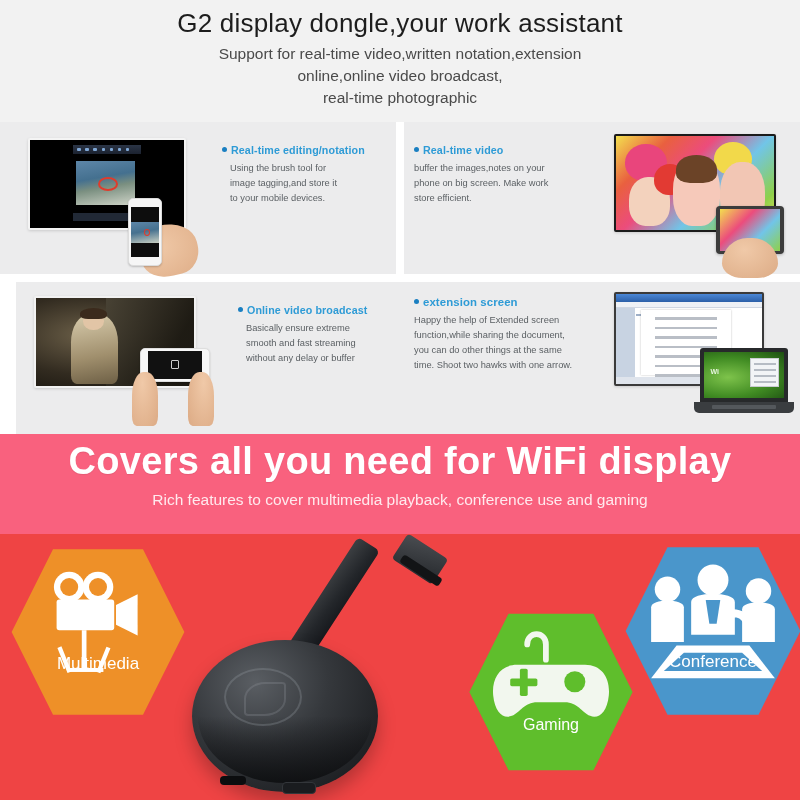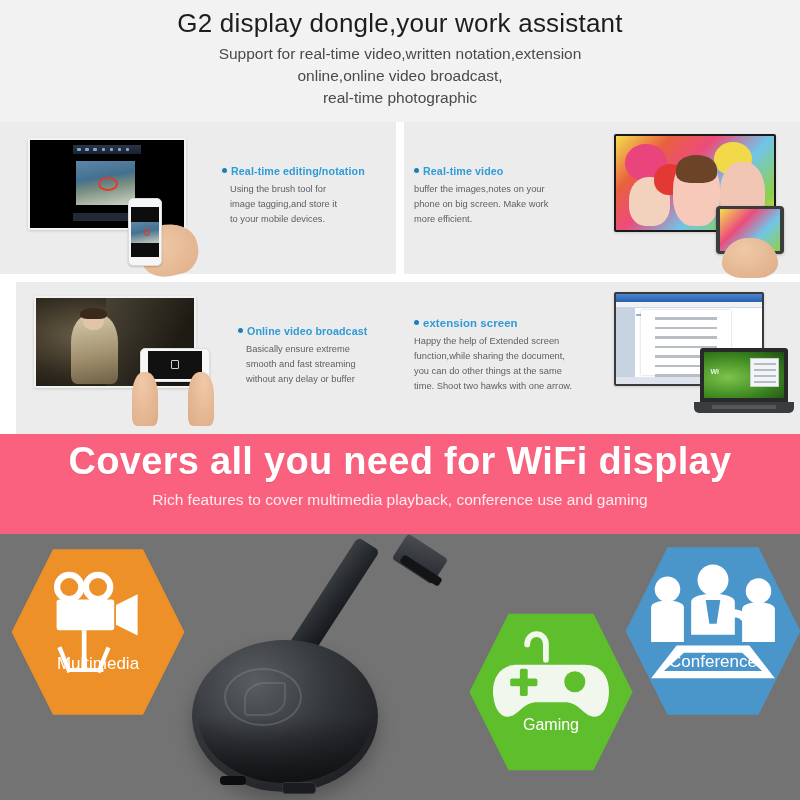--- a/index.html
+++ b/index.html
@@ -27,21 +27,21 @@
   .q2 { left: 404px; top: 0; }
   .q3 { left: 16px;   top: 160px; }
   .q4 { left: 404px; top: 160px; }
 
   .qtext { position: absolute; top: 22px; width: 168px; }
   .q1 .qtext, .q3 .qtext { left: 222px; }
   .q2 .qtext, .q4 .qtext { left: 10px; width: 186px; }
   .q4 .qtext { top: 14px; }
 
   .qhead { font-size: 10.7px; font-weight: bold; color: #2e9bd6;
-           letter-spacing: .1px; margin-bottom: 5px; white-space: nowrap; margin-top: 21px; }
+           letter-spacing: .1px; margin-bottom: 5px; white-space: nowrap; }
   .q4 .qhead { font-size: 11.4px; }
   .dot { display: inline-block; width: 5px; height: 5px; border-radius: 50%;
          background: #1a7fc1; vertical-align: 2px; margin-right: 4px; }
   .qbody { font-size: 9.3px; color: #5a5f63; line-height: 1.62; }
   .q1 .qbody, .q3 .qbody { padding-left: 8px; }
 
   
   .media { position: absolute; }
   .q1 .media { left: 10px; top: 6px; width: 205px; height: 145px; }
   .q2 .media { left: 200px; top: 4px; width: 196px; height: 148px; }
@@ -163,21 +163,21 @@
 
   
   .banner { position:absolute; left:0; top:434px; width:800px; height:100px;
             background:#f9617e; text-align:center; }
   .banner h2 { font-size: 38px; font-weight: bold; color:#fff; padding-top:6px;
                letter-spacing:.3px; text-shadow: 0 1px 1px rgba(0,0,0,.08); }
   .banner p { font-size: 15.5px; color:#ffeaee; padding-top:8px; }
 
   
   .hexes { position:absolute; left:0; top:534px; width:800px; height:266px;
-           background:#737373; }
+           background:#ef4444; }
   .hex { position:absolute; }
   .hex svg { display:block; }
   .hexlabel { position:absolute; width:100%; text-align:center; color:#fff;
               font-size:17px; }
 
   .hex-multimedia { left:8px; top:8px; width:180px; height:180px; }
   .hex-multimedia .hexlabel { top:112px; }
   .hex-gaming { left:466px; top:70px; width:170px; height:176px; }
   .hex-gaming .hexlabel { top:112px; font-size:16px; }
   .hex-conference { left:622px; top:6px; width:182px; height:182px; }
@@ -264,21 +264,21 @@
     </div>
 
     <div class="quad q2">
       <div class="qtext">
         <div class="qhead">
           <span class="dot"></span><span>Real-time video</span>
         </div>
         <div class="qbody">
           <div>buffer the images,notes on your</div>
           <div>phone on big screen. Make work</div>
-          <div>more efficient.</div>
+          <div>store efficient.</div>
         </div>
       </div>
       <div class="media">
         <div class="tv tv2">
           <div class="screen">
             <div class="bal b1"></div>
             <div class="bal b3"></div>
             <div class="kid k1"></div>
             <div class="bal b2"></div>
             <div class="kid k3"></div>

